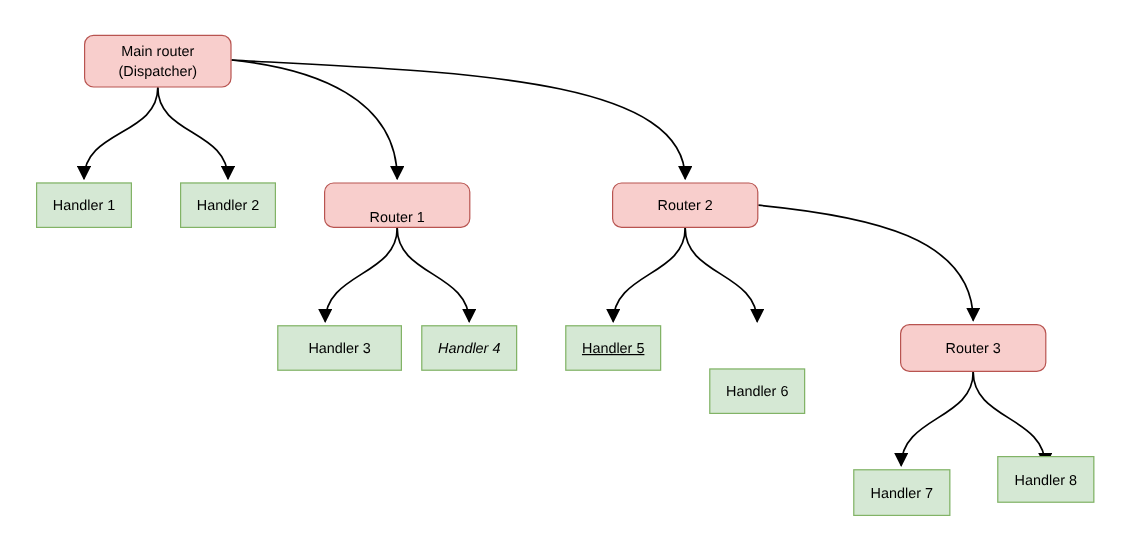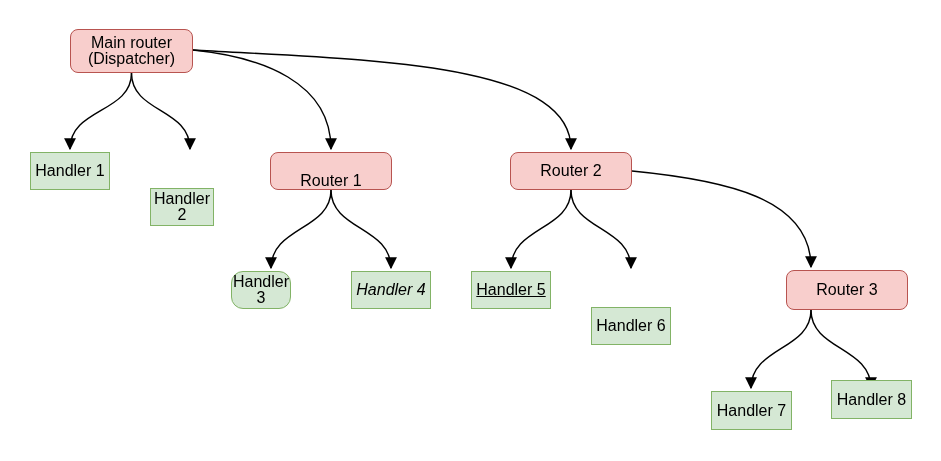--- a/index.html
+++ b/index.html
@@ -30,21 +30,21 @@
     stroke-width: 1.4;
   }
   .arrowhead { fill: var(--edge); }
   .node {
     position: absolute;
     box-sizing: border-box;
     display: flex;
     align-items: center;
     justify-content: center;
     text-align: center;
-    font-size: 16px;
+    font-size: 12px;
     line-height: 16px;
     color: var(--text);
     cursor: default;
   }
   .node.router {
     background: var(--router-fill);
     border: 1px solid var(--router-border);
     border-radius: 8px;
   }
   .node.handler {
@@ -81,49 +81,49 @@
     <div class="label">
       <div>Main router</div>
       <div>(Dispatcher)</div>
     </div>
   </div>
 
   <div class="node handler" style="left:30px; top:152px; width:80px; height:38px;">
     <span class="label">Handler 1</span>
   </div>
 
-  <div class="node handler" style="left:150px; top:152px; width:64px; height:38px;margin-top:36px;">
+  <div class="node handler" style="left:150px; top:152px; width:80px; height:38px;">
     <span class="label">Handler 2</span>
   </div>
 
   <div class="node router" style="left:270px; top:152px; width:122px; height:38px;align-items:flex-end;">
     <span class="label">Router 1</span>
   </div>
 
   <div class="node router" style="left:510px; top:152px; width:122px; height:38px;">
     <span class="label">Router 2</span>
   </div>
 
-  <div class="node handler" style="left:231px; top:271px; width:60px; height:38px;border-radius:12px;">
+  <div class="node handler" style="left:231px; top:271px; width:104px; height:38px;">
     <span class="label">Handler 3</span>
   </div>
 
   <div class="node handler" style="left:351px; top:271px; width:80px; height:38px;font-style:italic;">
     <span class="label">Handler 4</span>
   </div>
 
   <div class="node handler" style="left:471px; top:271px; width:80px; height:38px;text-decoration:underline;">
     <span class="label">Handler 5</span>
   </div>
 
   <div class="node handler" style="left:591px; top:271px; width:80px; height:38px;margin-top:36px;">
     <span class="label">Handler 6</span>
   </div>
 
-  <div class="node router" style="left:750px; top:270px; width:122px; height:40px;margin-left:36px;">
+  <div class="node router" style="left:750px; top:270px; width:122px; height:40px;">
     <span class="label">Router 3</span>
   </div>
 
   <div class="node handler" style="left:711px; top:391px; width:81px; height:39px;">
     <span class="label">Handler 7</span>
   </div>
 
   <div class="node handler" style="left:831px; top:380px; width:81px; height:39px;">
     <span class="label">Handler 8</span>
   </div>

